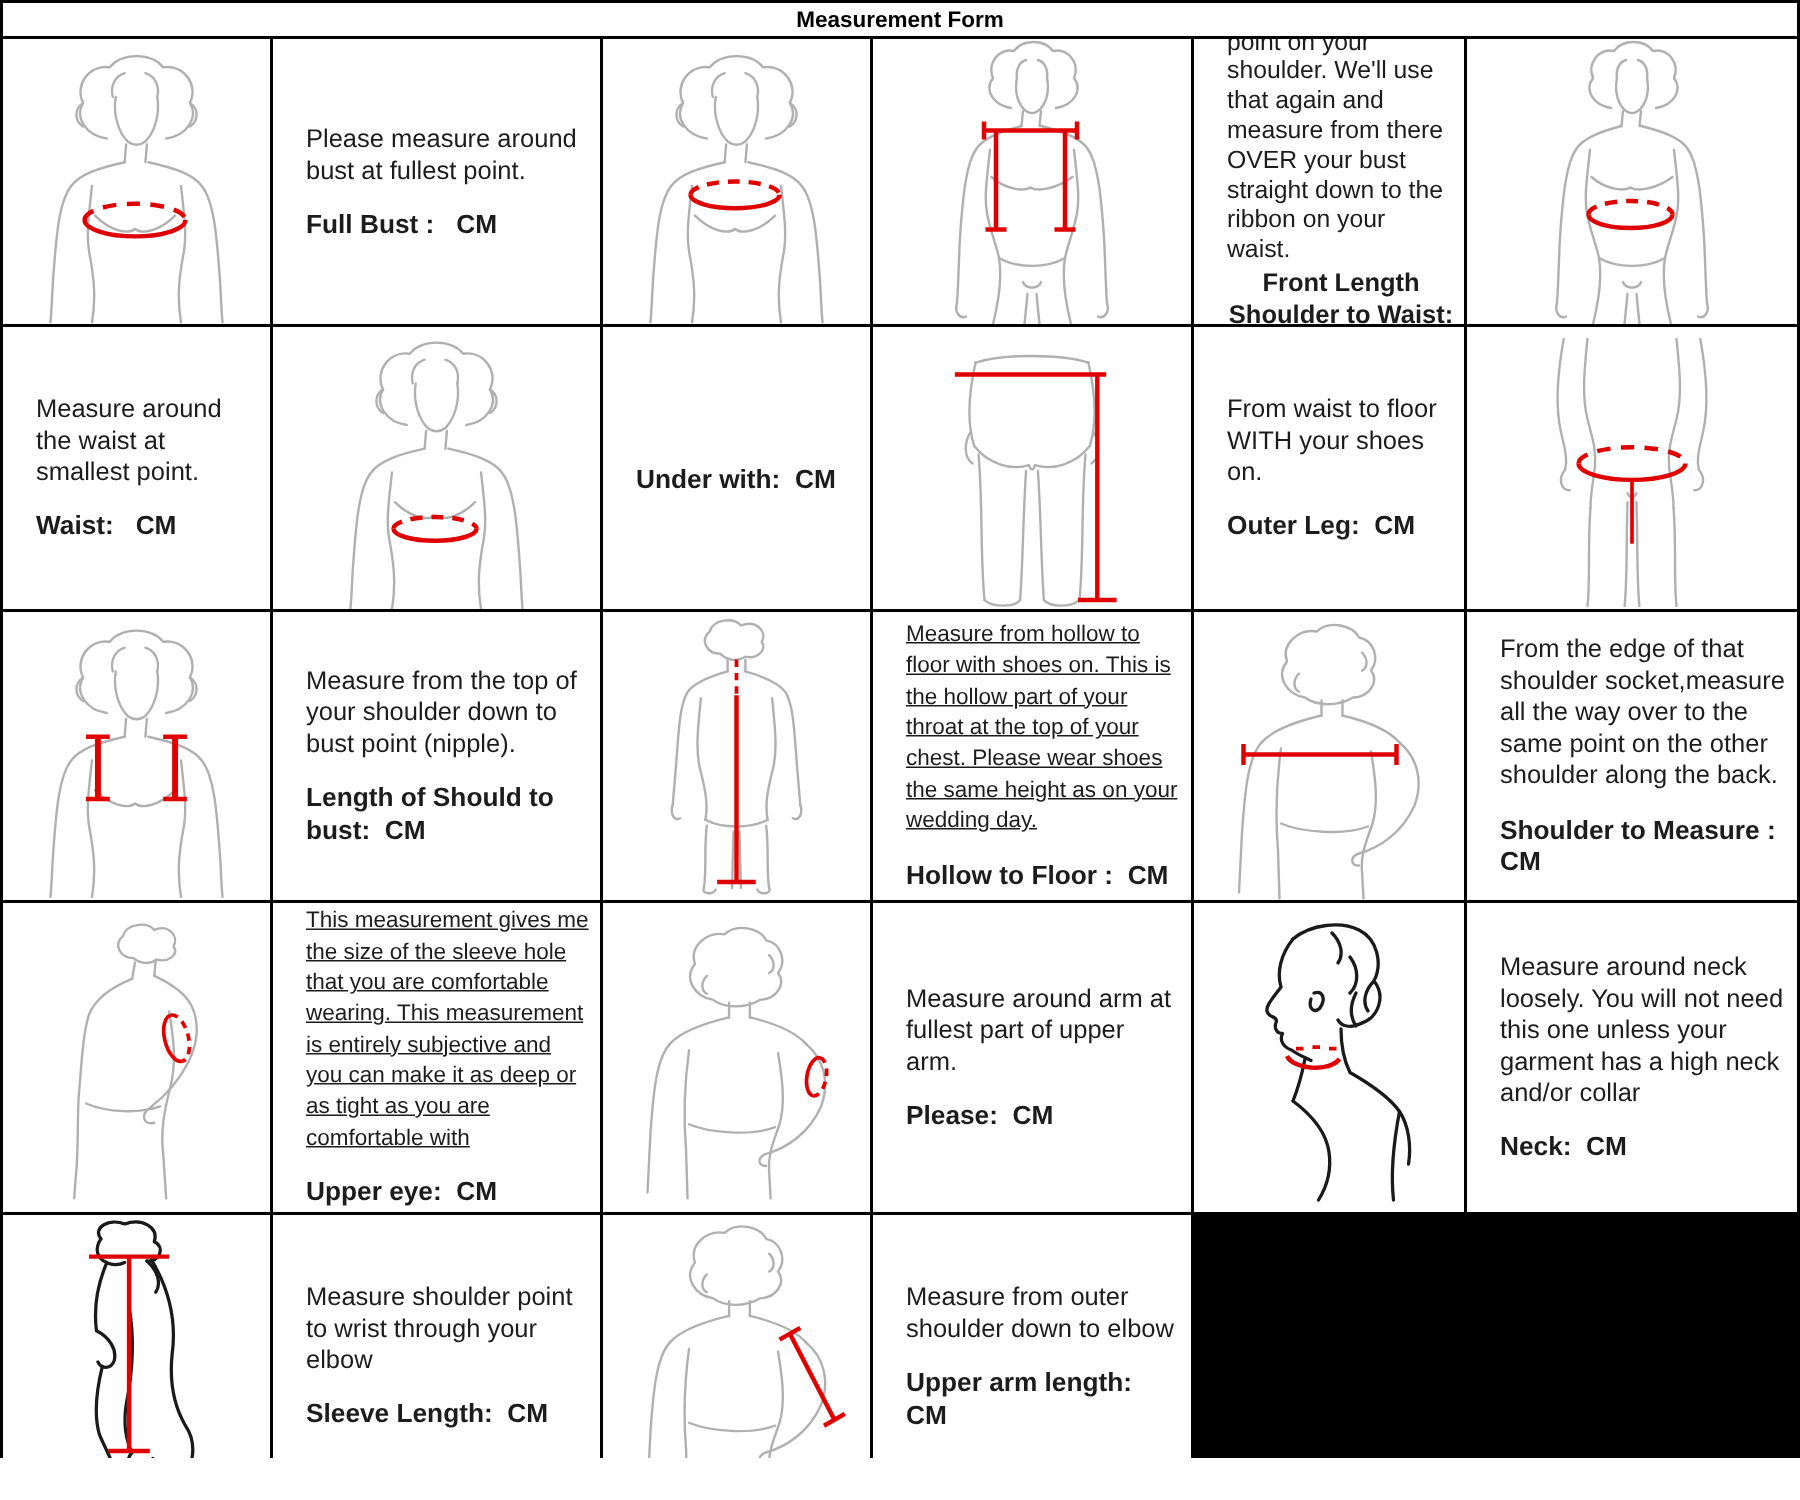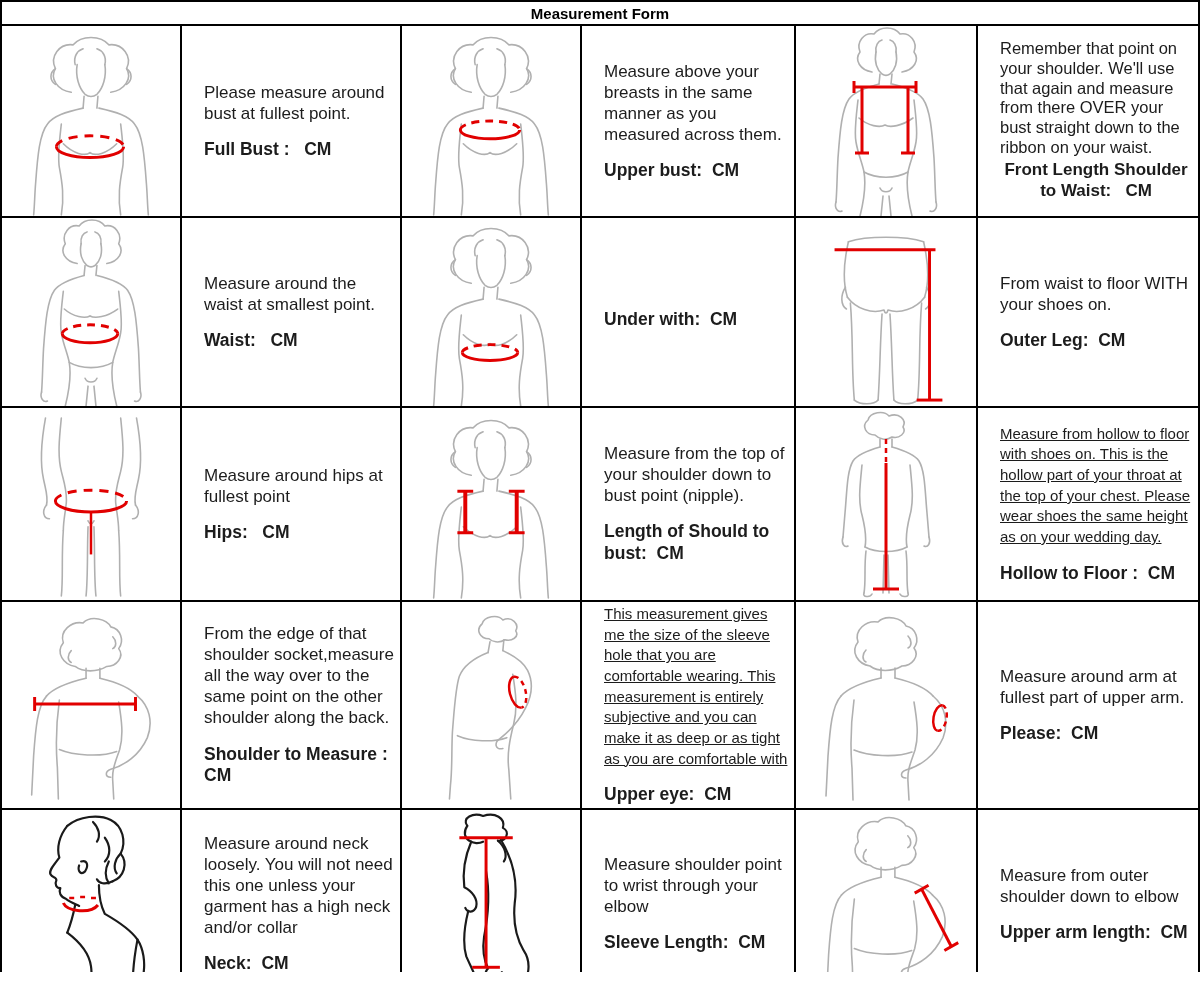--- a/index.html
+++ b/index.html
@@ -93,24 +93,20 @@
     <div class="desc">Please measure around bust at fullest point.</div>
     <div class="label">Full Bust :   CM</div>
   </div>
   <div class="cell fig-cell">
     <svg viewBox="0 0 180 190">
       <use href="#sym-front-torso"></use>
       <path class="red" d="M59,104 A30,9 0 0 0 119,104"></path>
       <path class="red" d="M59,104 A30,9 0 0 1 119,104" stroke-dasharray="8,6"></path>
     </svg>
   </div>
-  <div class="cell text-cell">
-    <div class="desc">Measure above your breasts in the same manner as you measured across them.</div>
-    <div class="label">Upper bust:  CM</div>
-  </div>
   <div class="cell fig-cell">
     <svg viewBox="0 0 180 190">
       <use href="#sym-front-full"></use>
       <path class="red" d="M58,61 L120,61 M58,55 L58,67 M120,55 L120,67"></path>
       <path class="red" d="M66,61 L66,127 M112,61 L112,127"></path>
       <path class="red" d="M59,127 L73,127 M105,127 L119,127"></path>
     </svg>
   </div>
   <div class="cell text-cell tight">
     <div class="desc">Remember that point on your shoulder. We'll use that again and measure from there OVER your bust straight down to the ribbon on your waist.</div>
@@ -163,24 +159,20 @@
       <path class="body" d="M45,96 C40,102 42,110 48,110 M135,96 C140,102 138,110 132,110"></path>
       <path class="body" d="M60,8 C58,28 56,46 60,62 C63,74 66,82 65,94 C64,104 62,112 62,122"></path>
       <path class="body" d="M120,8 C122,28 124,46 120,62 C117,74 114,82 115,94 C116,104 118,112 118,122"></path>
       <path class="body" d="M62,122 C60,148 62,170 60,188 M118,122 C120,148 118,170 120,188"></path>
       <path class="body" d="M87,118 C86,144 87,168 85,188 M93,118 C94,144 93,168 95,188"></path>
       <path class="body" d="M87,112 C89,116 91,116 93,112"></path>
       <path class="red" d="M54,92 A36,11 0 0 0 126,92"></path>
       <path class="red" d="M54,92 A36,11 0 0 1 126,92" stroke-dasharray="9,7"></path>
       <path class="red25" d="M90,104 L90,146"></path>
     </svg>
-  </div>
-  <div class="cell text-cell">
-    <div class="desc">Measure around hips at fullest point</div>
-    <div class="label">Hips:   CM</div>
   </div>
   <div class="cell fig-cell">
     <svg viewBox="0 0 180 190">
       <use href="#sym-front-torso"></use>
       <path class="red4" d="M64,82 L64,124 M116,82 L116,124"></path>
       <path class="red" d="M56,82 L72,82 M56,124 L72,124 M108,82 L124,82 M108,124 L124,124"></path>
     </svg>
   </div>
   <div class="cell text-cell">
     <div class="desc">Measure from the top of your shoulder down to bust point (nipple).</div>

